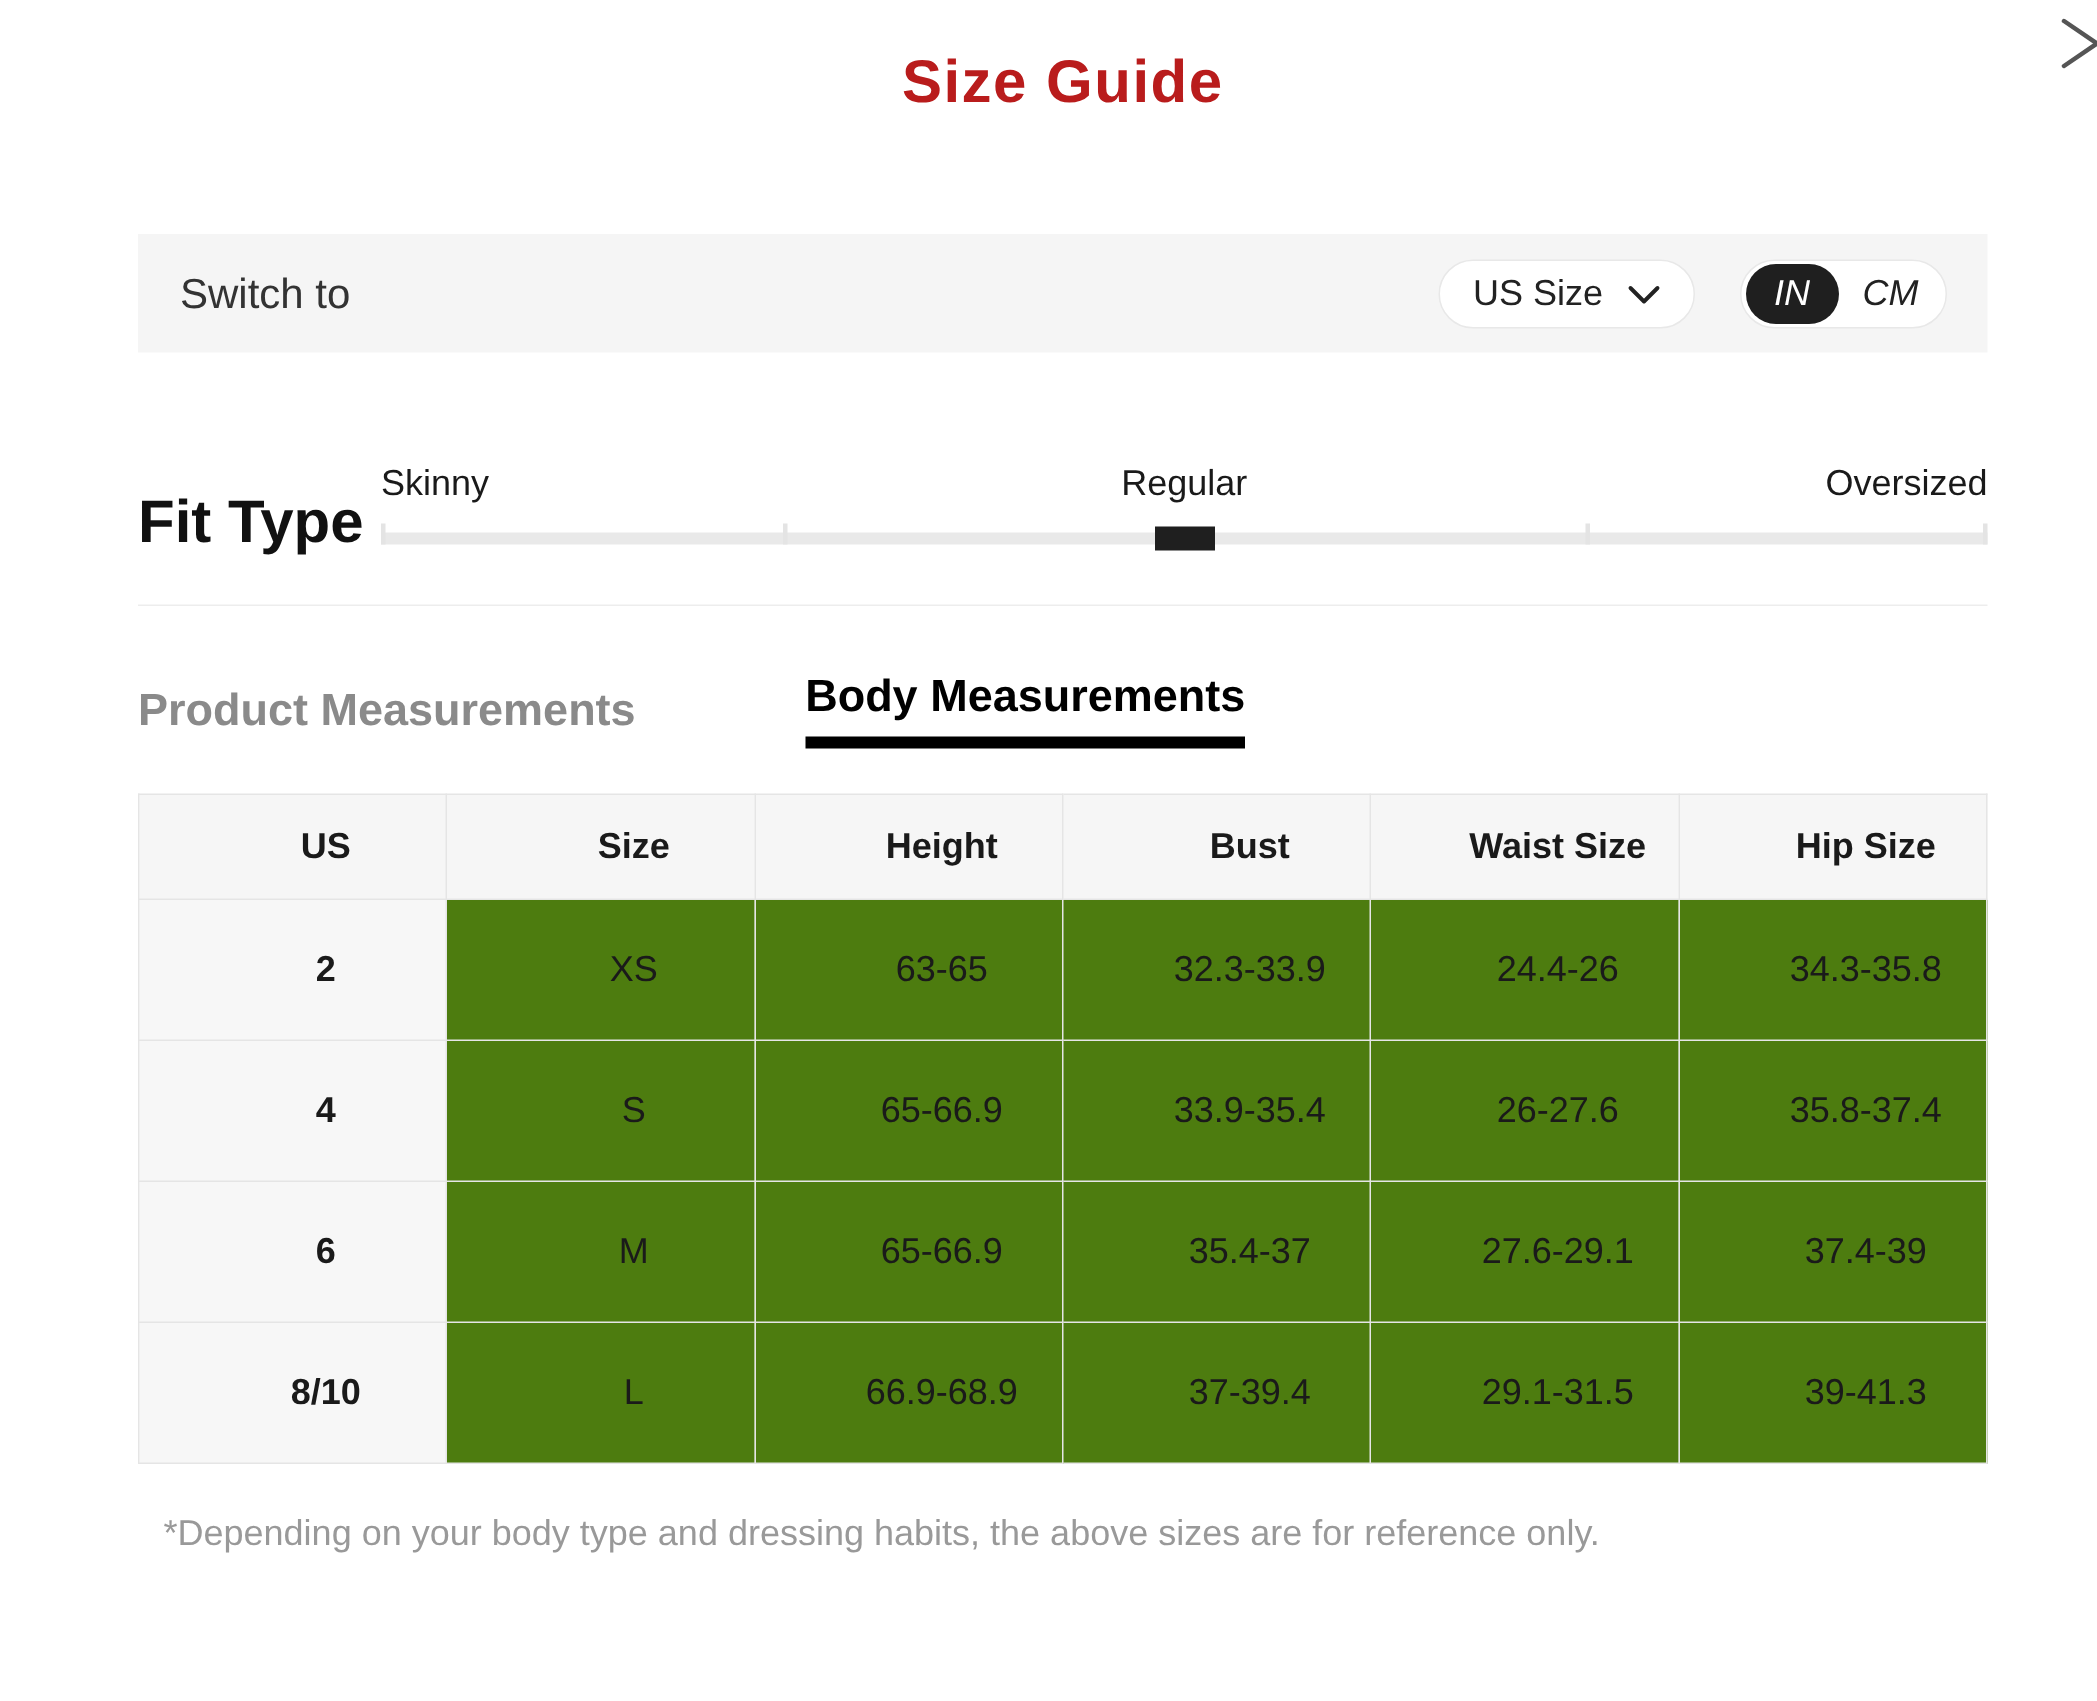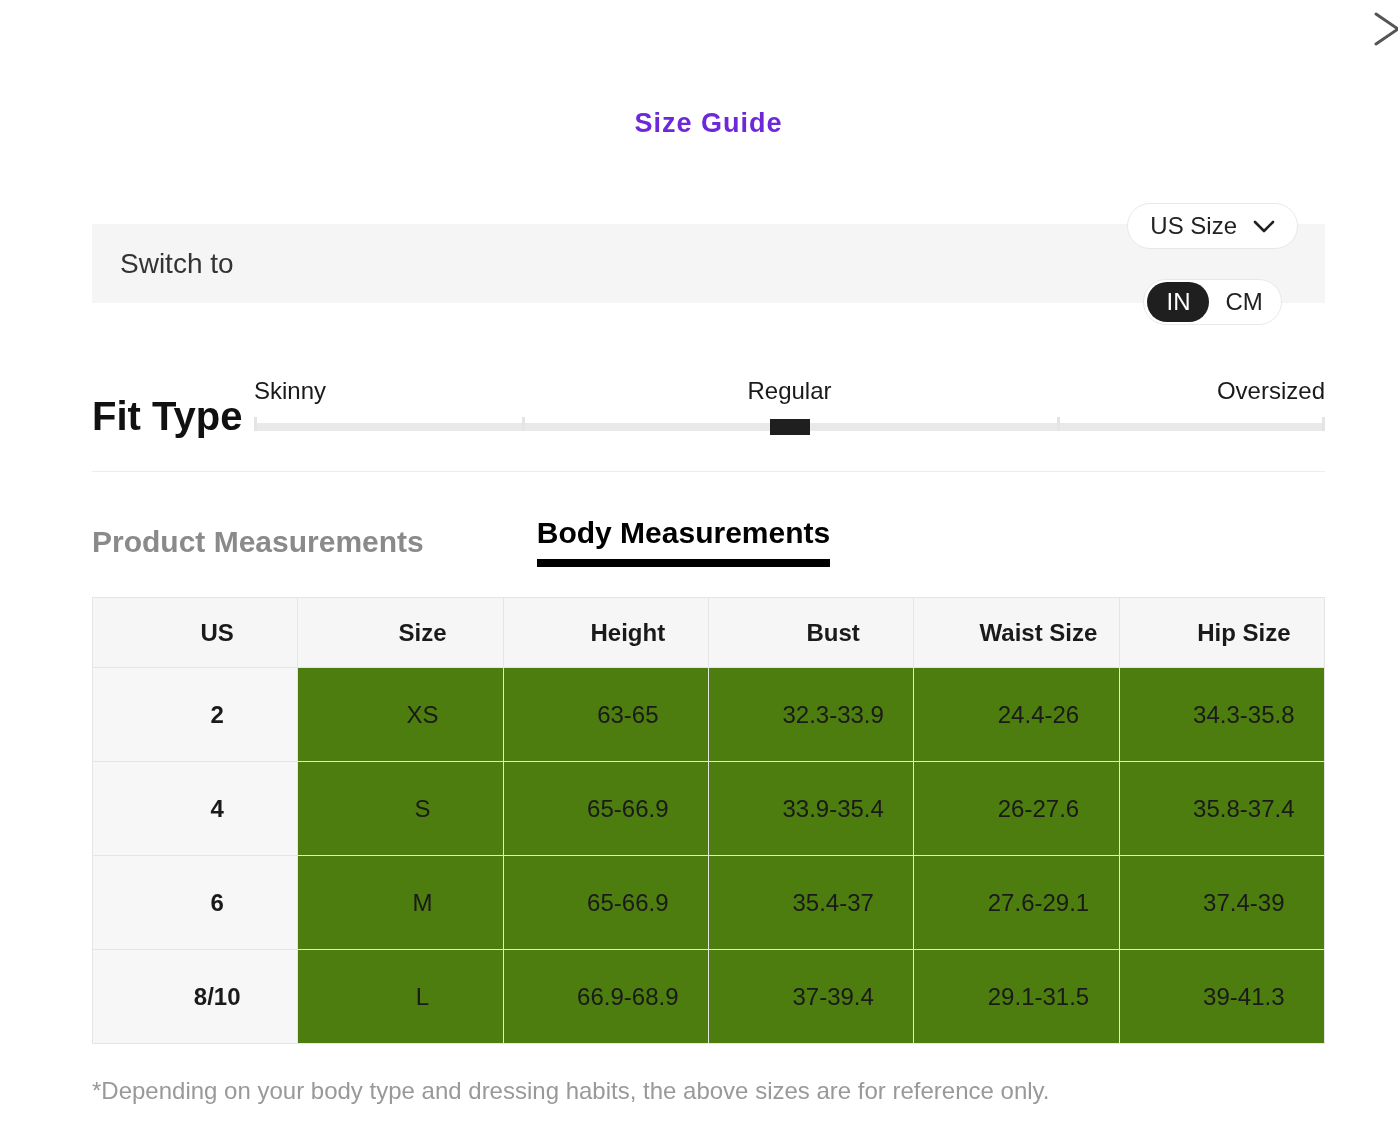--- a/index.html
+++ b/index.html
@@ -7,41 +7,41 @@
   body {
     position:relative; overflow:hidden; background:#ffffff;
     font-family:"Liberation Sans", sans-serif; color:#222;
   }
   .close-btn {
     position:absolute; top:4px; left:1372px; width:60px; height:52px;
     color:#555; cursor:pointer;
   }
   .content { width:1233px; margin-left:92px; }
   .page-title {
-    margin-top:100px; height:46px; line-height:46px; text-align:center;
-    font-size:27px; font-weight:bold; letter-spacing:1px; color:#6d28d9;
+    margin-top:32px; height:46px; line-height:46px; text-align:center;
+    font-size:40px; font-weight:bold; letter-spacing:1px; color:#b91c1c;
   }
   
   .switch-bar {
     margin-top:78px; height:79px; background:#f5f5f5;
     display:flex; align-items:center; padding:0 27px 0 28px;
   }
   .switch-label { font-size:28px; color:#333; }
-  .switch-controls { margin-left:auto; display:flex; align-items:center; gap:30px;flex-direction:column; }
+  .switch-controls { margin-left:auto; display:flex; align-items:center; gap:30px; }
   .size-dropdown {
     height:46px; background:#fff; border:1px solid #e8e8e8; border-radius:24px;
     display:inline-flex; align-items:center; gap:16px; padding:0 22px;
     font-size:24px; color:#222; cursor:pointer;
   }
   .chevron { display:inline-flex; margin-top:3px; }
   .unit-toggle {
     height:46px; background:#fff; border:1px solid #e8e8e8; border-radius:24px;
     display:inline-flex; align-items:center; padding:0 2px 0 3px; cursor:pointer;
   }
-  .unit-option { font-size:24px; color:#222; padding:0 16px; }
+  .unit-option { font-size:24px; color:#222; padding:0 16px;font-style:italic; }
   .unit-option.active {
     height:40px; line-height:40px; background:#1f1f1f; color:#fff;
     border-radius:20px; padding:0 19px;
   }
   
   .fit-row { margin-top:74px; display:flex; align-items:flex-end; }
   .fit-label { width:162px; font-size:40px; font-weight:bold; color:#111; line-height:36px; margin-bottom:-3px; }
   .fit-slider { flex:1;text-align:center; }
   .fit-options { position:relative; height:30px; font-size:24px; color:#1a1a1a; }
   .fit-opt-left  { position:absolute; left:0; top:0; }
@@ -62,21 +62,21 @@
   .tab.active { color:#000; padding-bottom:9px; border-bottom:8px solid #000; }
   
   .size-table {
     margin-top:30px; width:100%; border-collapse:collapse;
     font-size:24px; text-align:center; color:#1a1a1a;
   }
   .size-table th, .size-table td { border:1px solid #e5e5e5; width:16.666%;padding-left:44px; }
   .size-table th { height:70px; background:#f6f6f6; font-weight:bold; }
   .size-table td { height:94px; background:#4d7c0f; font-weight:normal; }
   .size-table td.first-col { background:#f7f7f7; font-weight:bold; }
-  .footnote { margin-top:33px; font-size:24px; line-height:28px; color:#999; }
+  .footnote { margin-top:33px; font-size:24px; line-height:28px; color:#999;margin-left:17px; }
 </style>
 </head>
 <body>
 
 <div class="close-btn">
   <svg width="60" height="52" viewBox="0 0 60 52">
     <line x1="4" y1="10" x2="48" y2="40" stroke="#555" stroke-width="3" stroke-linecap="round"></line>
     <line x1="4" y1="40" x2="48" y2="10" stroke="#555" stroke-width="3" stroke-linecap="round"></line>
   </svg>
 </div>

